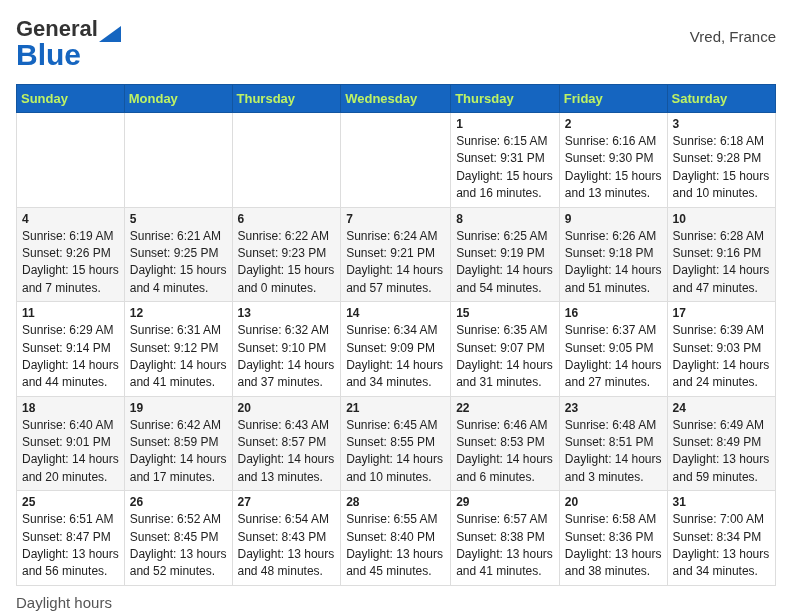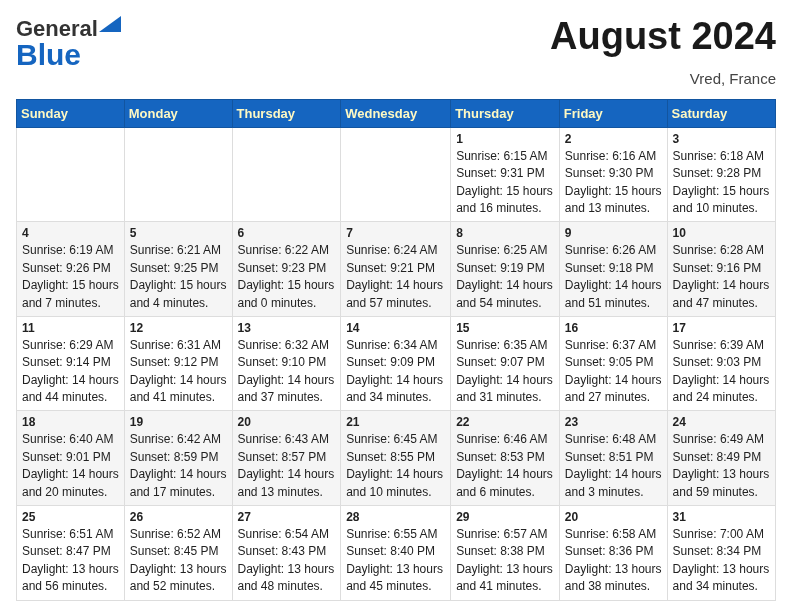--- a/index.html
+++ b/index.html
@@ -35,21 +35,21 @@
       color: #444;
       margin-top: 12px;
     }
     .calendar {
       width: 100%;
       border-collapse: collapse;
       border: 1px solid #ccc;
     }
     .calendar th {
       background: #1565C0;
-      color: #fef9c3;
+      color: #bef264;
       font-size: 13px;
       font-weight: bold;
       padding: 6px 4px;
       text-align: left;
       border: 1px solid #1255a0;
     }
     .calendar td {
       vertical-align: top;
       border: 1px solid #ddd;
       padding: 4px 5px;
@@ -84,30 +84,29 @@
       margin-top: 8px;
       font-size: 15px;
       color: #555;
     }
   </style>
 </head>
 <body>
 
 <div class="header">
   <div class="logo">
-    <div style="display:flex;align-items:flex-start;">
+    <div style="display:flex;align-items:flex-end;">
       <span style="font-size:22px;font-weight:bold;color:#333;">General</span>
       <svg width="22" height="16" viewBox="0 0 22 16" style="margin:0 1px;">
         <polygon points="0,16 22,0 22,16" fill="#1565C0"></polygon>
       </svg>
     </div>
     <span style="font-size:30px;font-weight:bold;color:#1565C0;margin-top:-4px;">Blue</span>
   </div>
   <div class="title-block">
-    <div class="month-year">August 2024</div>
     <div class="location">Vred, France</div>
   </div>
 </div>
 
 <table class="calendar">
   <thead>
     <tr>
     <th>Sunday</th>
         <th>Monday</th>
         <th>Thursday</th>

